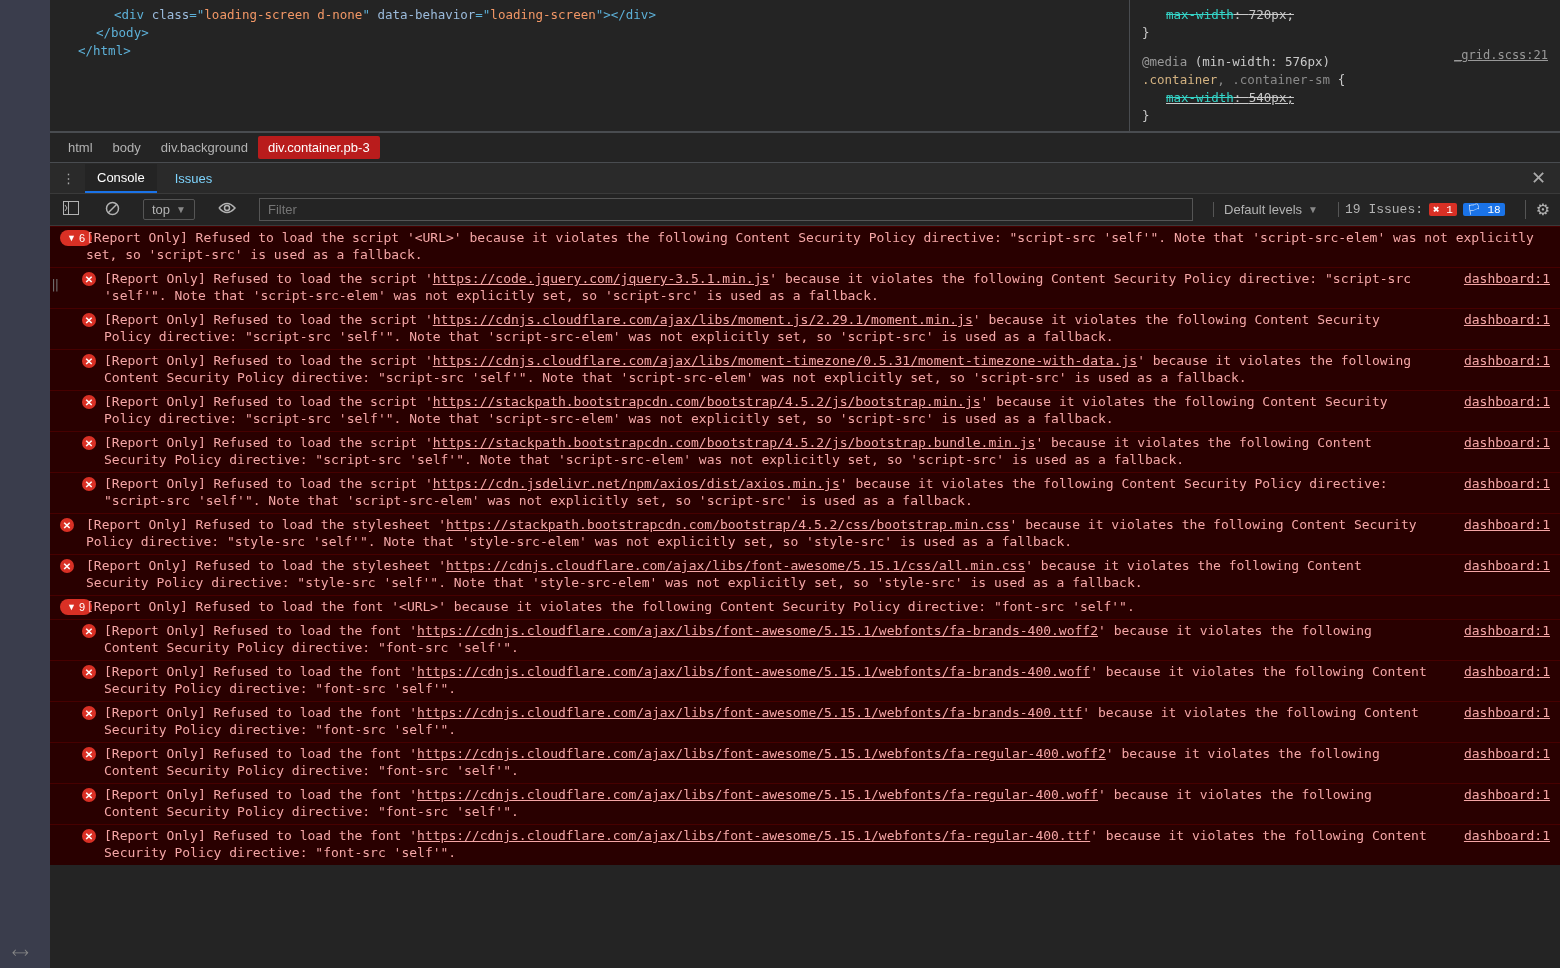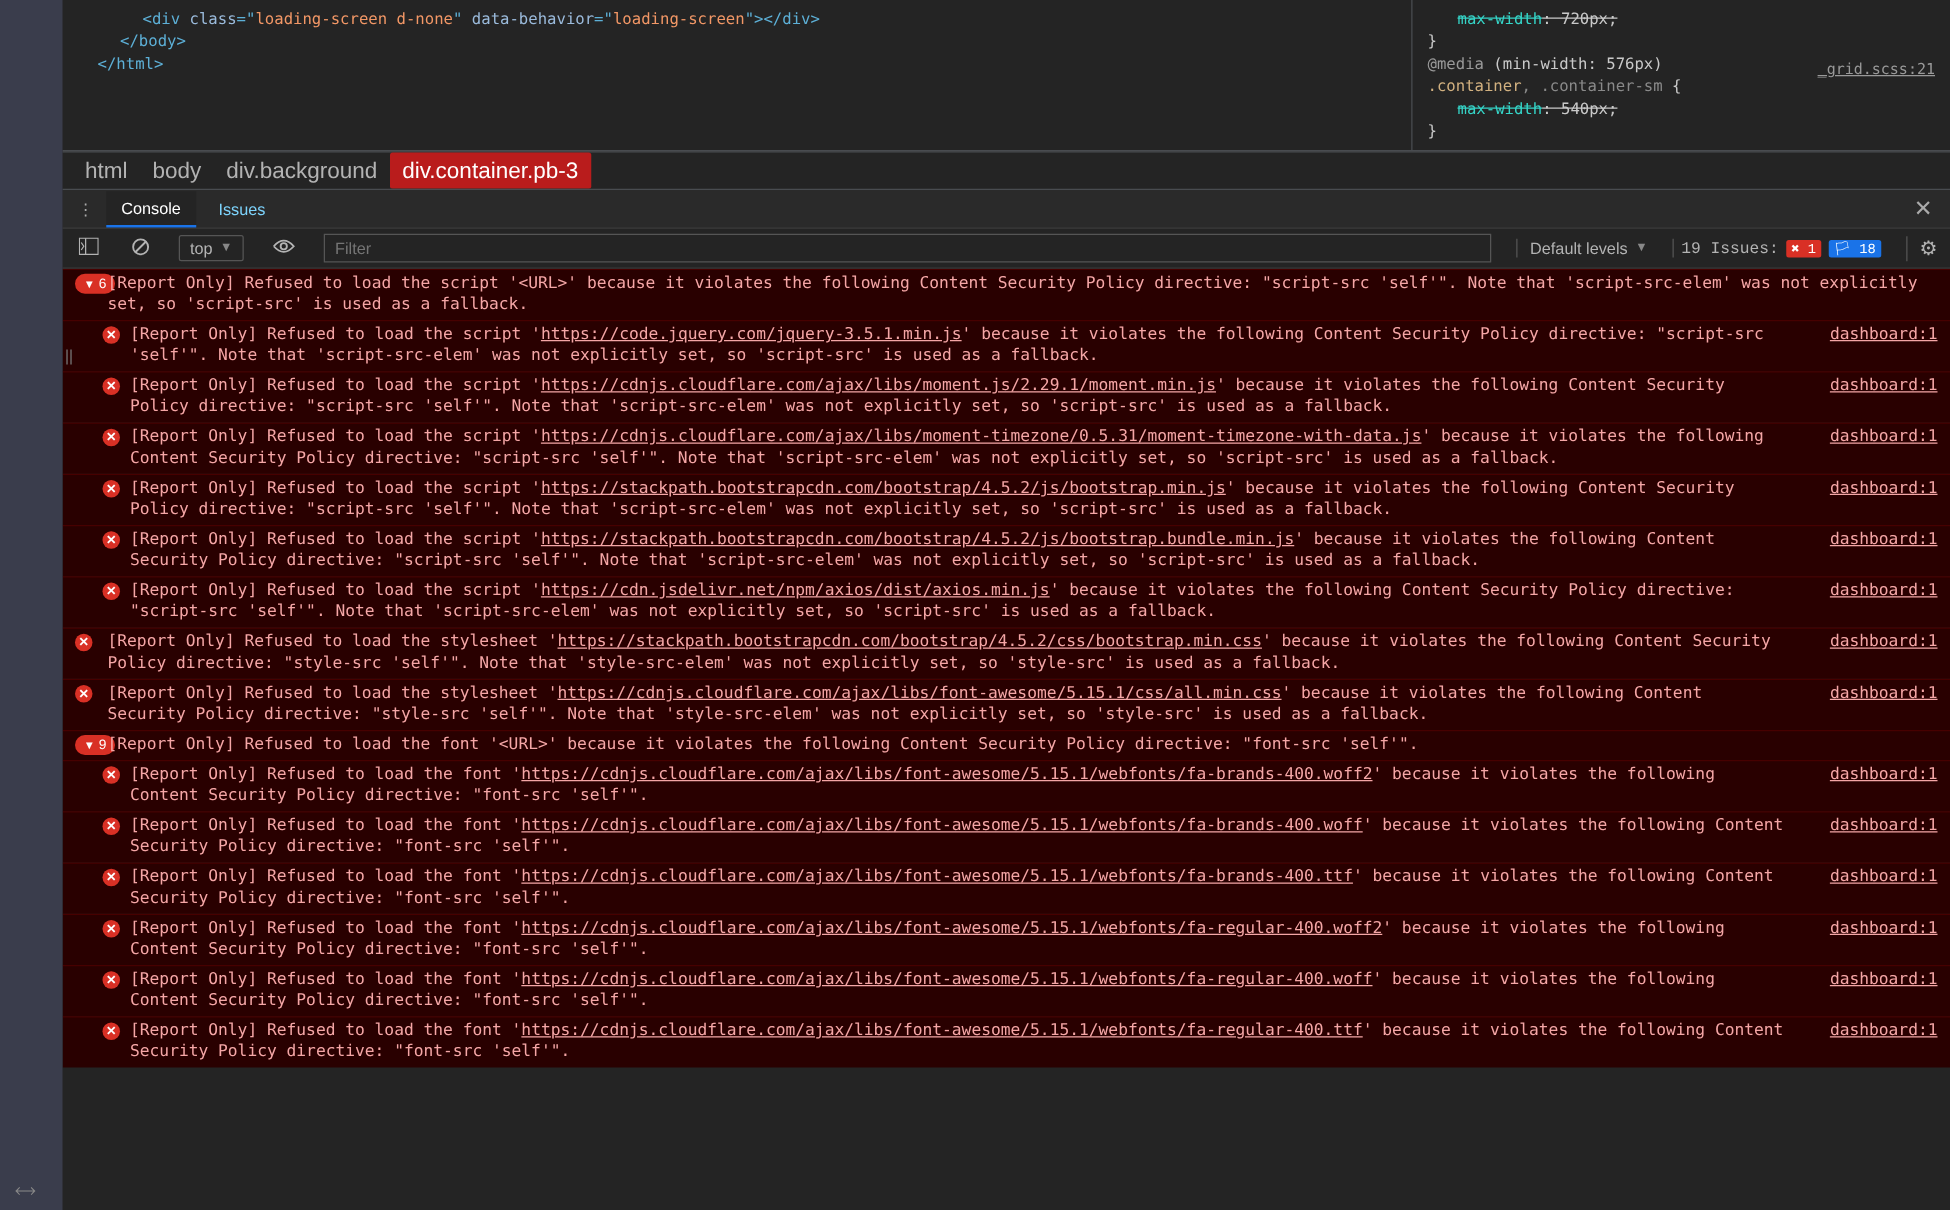--- a/index.html
+++ b/index.html
@@ -90,21 +90,21 @@
 .styles-pane .propval { color: #c9c9c9; text-decoration: line-through; }
 .styles-pane .brace { color: #c9c9c9; }
 .crumbs {
   display: flex;
   align-items: center;
   gap: 0;
   padding: 0 8px;
   height: 30px;
   border-top: 1px solid #494c50;
   font-family: -apple-system, sans-serif;
-  font-size: 18px;
+  font-size: 13px;
   color: #b3b3b3;
 }
 .crumbs .crumb {
   padding: 4px 10px;
   border-radius: 2px;
   cursor: pointer;
 }
 .crumbs .crumb.active { background: #b91c1c; color: #fff; }
 .drawer-tabs {
   display: flex;
@@ -271,23 +271,23 @@
       <div class="elements-pane">
         <div class="ind1">
           <span class="tag">&lt;div </span><span class="attr">class</span><span class="tag">="</span><span class="val">loading-screen d-none</span><span class="tag">" </span><span class="attr">data-behavior</span><span class="tag">="</span><span class="val">loading-screen</span><span class="tag">"&gt;&lt;/div&gt;</span>
         </div>
         <div class="ind2 tag">&lt;/body&gt;</div>
         <div class="ind3 tag">&lt;/html&gt;</div>
       </div>
       <div class="styles-pane">
         <div style="padding-left:24px;"><span class="prop">max-width</span><span class="propval">: </span><span class="propval">720px;</span></div>
         <div><span class="brace">}</span></div>
-        <div style="margin-top:0;"><span style="color:#999;">@media</span> <span class="at">(min-width: 576px)</span></div>
+        <div style="margin-top:11px;"><span style="color:#999;">@media</span> <span class="at">(min-width: 576px)</span></div>
         <div><span class="sel">.container</span><span class="sel-dim">, .container-sm</span> <span class="brace">{</span></div>
-        <div style="padding-left:24px;"><span class="prop">max-width</span><span class="propval">: </span><span class="propval">540px;</span></div>
+        <div style="padding-left:24px;text-decoration:underline;"><span class="prop">max-width</span><span class="propval">: </span><span class="propval">540px;</span></div>
         <div><span class="brace">}</span></div>
         <span class="src-link">_grid.scss:21</span>
       </div>
     </div>
 
     <div class="crumbs">
       <span class="crumb">html</span>
       <span class="crumb">body</span>
       <span class="crumb">div.background</span>
       <span class="crumb active">div.container.pb-3</span>

